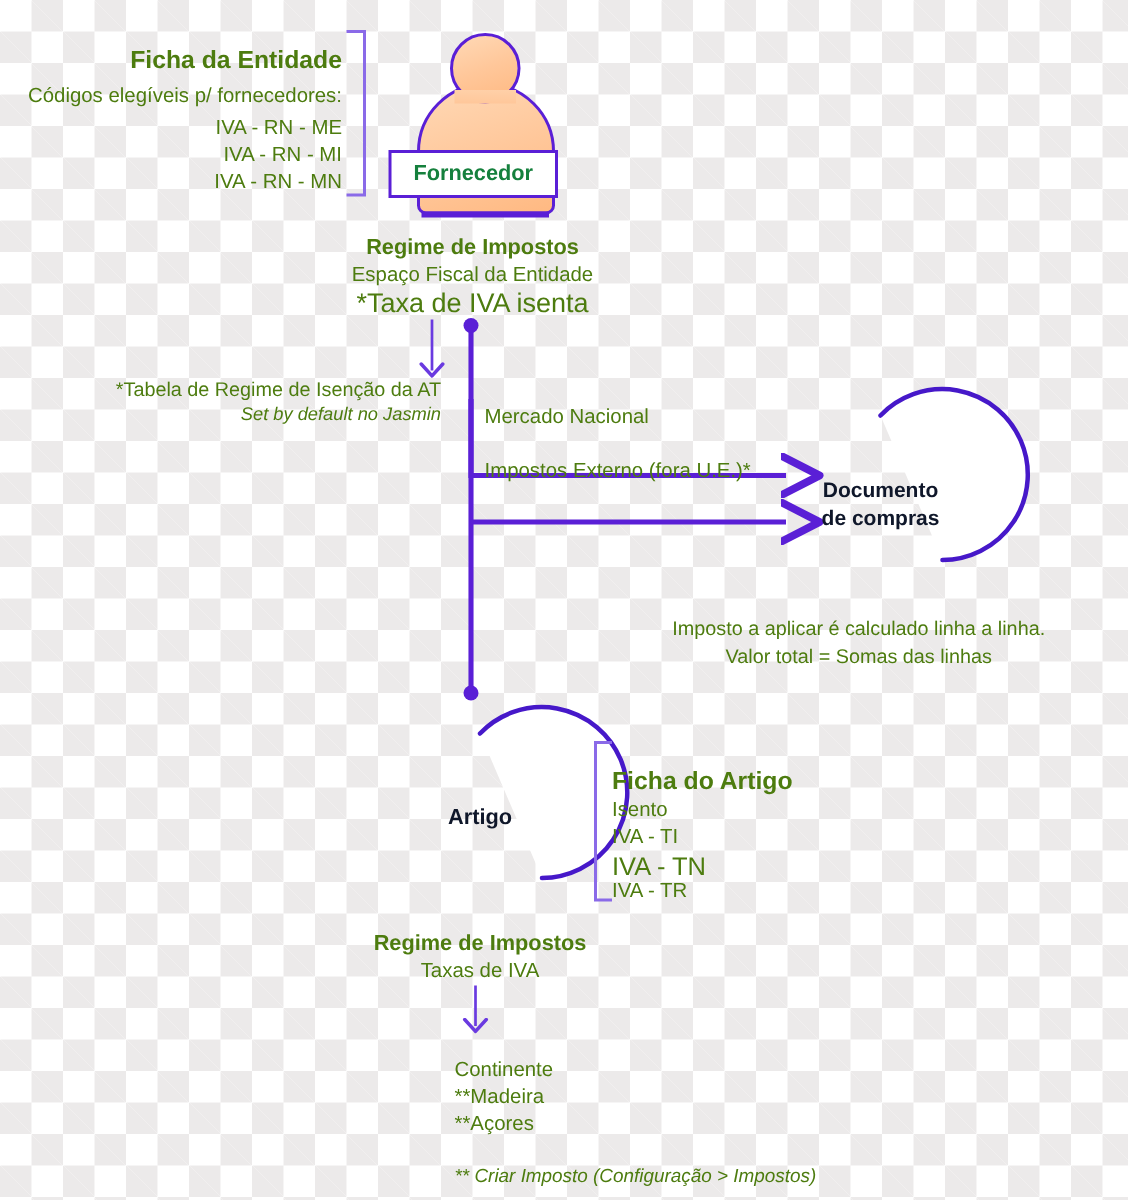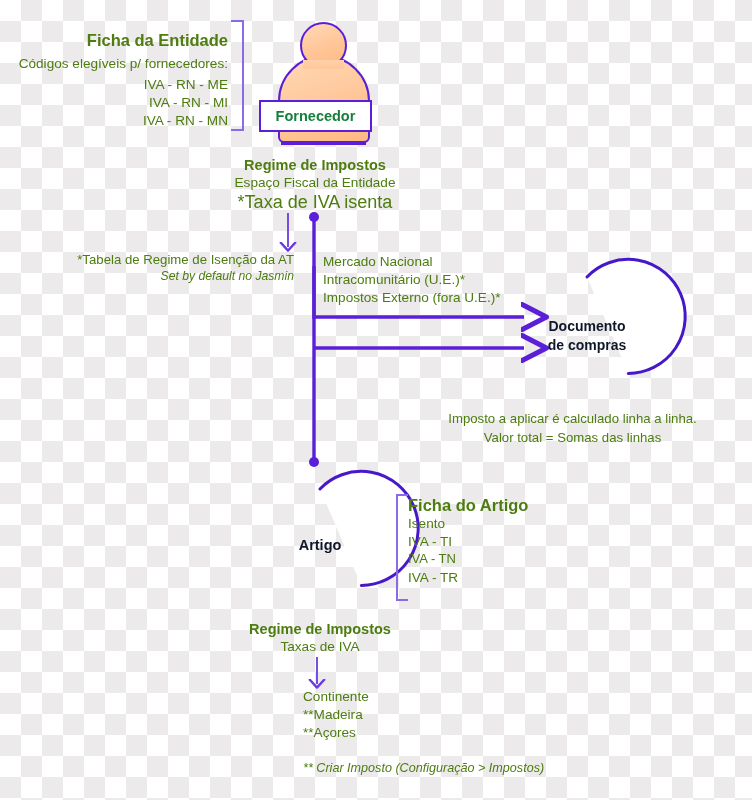--- a/index.html
+++ b/index.html
@@ -36,21 +36,21 @@
   .tx {
     position: absolute;
     white-space: pre;
     line-height: 1.30;
     color: #4d7c0f;
   }
   .bold { font-weight: bold; }
   .ital { font-style: italic; }
   .ar { text-align: right; }
   .ac { text-align: center; }
-  .al { text-align: left; }
+  .al { text-align: left; margin-top: 16px; }
 
   
   #person-figure {
     position: absolute;
     left: 278px;
     top: 22px;
     width: 92px;
     height: 122px;
   }
   #person-head {
@@ -174,35 +174,34 @@
   <div class="tx ar" style="left:14px; top:112px; width:214px; font-size:13.6px;">IVA - RN - MN</div>
 
   <div class="tx ac bold" style="left:200px; top:156px; width:230px; font-size:14.5px;">Regime de Impostos</div>
   <div class="tx ac" style="left:200px; top:174px; width:230px; font-size:13.6px;">Espaço Fiscal da Entidade</div>
   <div class="tx ac" style="left:200px; top:191px; width:230px; font-size:18px;">*Taxa de IVA isenta</div>
 
   <div class="tx ar" style="left:44px; top:251px; width:250px; font-size:13.2px;">*Tabela de Regime de Isenção da AT</div>
   <div class="tx ar ital" style="left:44px; top:269px; width:250px; font-size:12.2px;">Set by default no Jasmin</div>
 
   <div class="tx al" style="left:323px; top:253px; width:230px; font-size:13.6px;">Mercado Nacional</div>
-  <div class="tx al" style="left:323px; top:271px; width:230px; font-size:13.6px;">Intracomunitário (U.E.)*</div>
   <div class="tx al" style="left:323px; top:289px; width:230px; font-size:13.6px;">Impostos Externo (fora U.E.)*</div>
 
   <div class="circ-label" style="left:527px; top:318px; width:120px; font-size:14px;">Documento</div>
   <div class="circ-label" style="left:527px; top:337px; width:120px; font-size:14px;">de compras</div>
 
   <div class="tx ac" style="left:440px; top:410px; width:265px; font-size:13.2px;">Imposto a aplicar é calculado linha a linha.</div>
   <div class="tx ac" style="left:440px; top:429px; width:265px; font-size:13.2px;">Valor total = Somas das linhas</div>
 
   <div class="circ-label" style="left:260px; top:537px; width:120px; font-size:14.5px;">Artigo</div>
 
   <div class="tx al bold" style="left:408px; top:495px; width:280px; font-size:16.5px;">Ficha do Artigo</div>
   <div class="tx al" style="left:408px; top:515px; width:280px; font-size:13.6px;">Isento</div>
   <div class="tx al" style="left:408px; top:533px; width:280px; font-size:13.6px;">IVA - TI</div>
-  <div class="tx al" style="left:408px; top:551px; width:280px; font-size:13px;">IVA - TN</div>
+  <div class="tx al" style="left:408px; top:551px; width:280px; font-size:17px;">IVA - TN</div>
   <div class="tx al" style="left:408px; top:569px; width:280px; font-size:13.6px;">IVA - TR</div>
 
   <div class="tx ac bold" style="left:205px; top:620px; width:230px; font-size:14.5px;">Regime de Impostos</div>
   <div class="tx ac" style="left:205px; top:638px; width:230px; font-size:13.6px;">Taxas de IVA</div>
 
   <div class="tx al" style="left:303px; top:688px; width:200px; font-size:13.6px;">Continente</div>
   <div class="tx al" style="left:303px; top:706px; width:200px; font-size:13.6px;">**Madeira</div>
   <div class="tx al" style="left:303px; top:724px; width:200px; font-size:13.6px;">**Açores</div>
 
   <div class="tx al ital" style="left:303px; top:760px; width:340px; font-size:12.6px;">** Criar Imposto (Configuração &gt; Impostos)</div>

